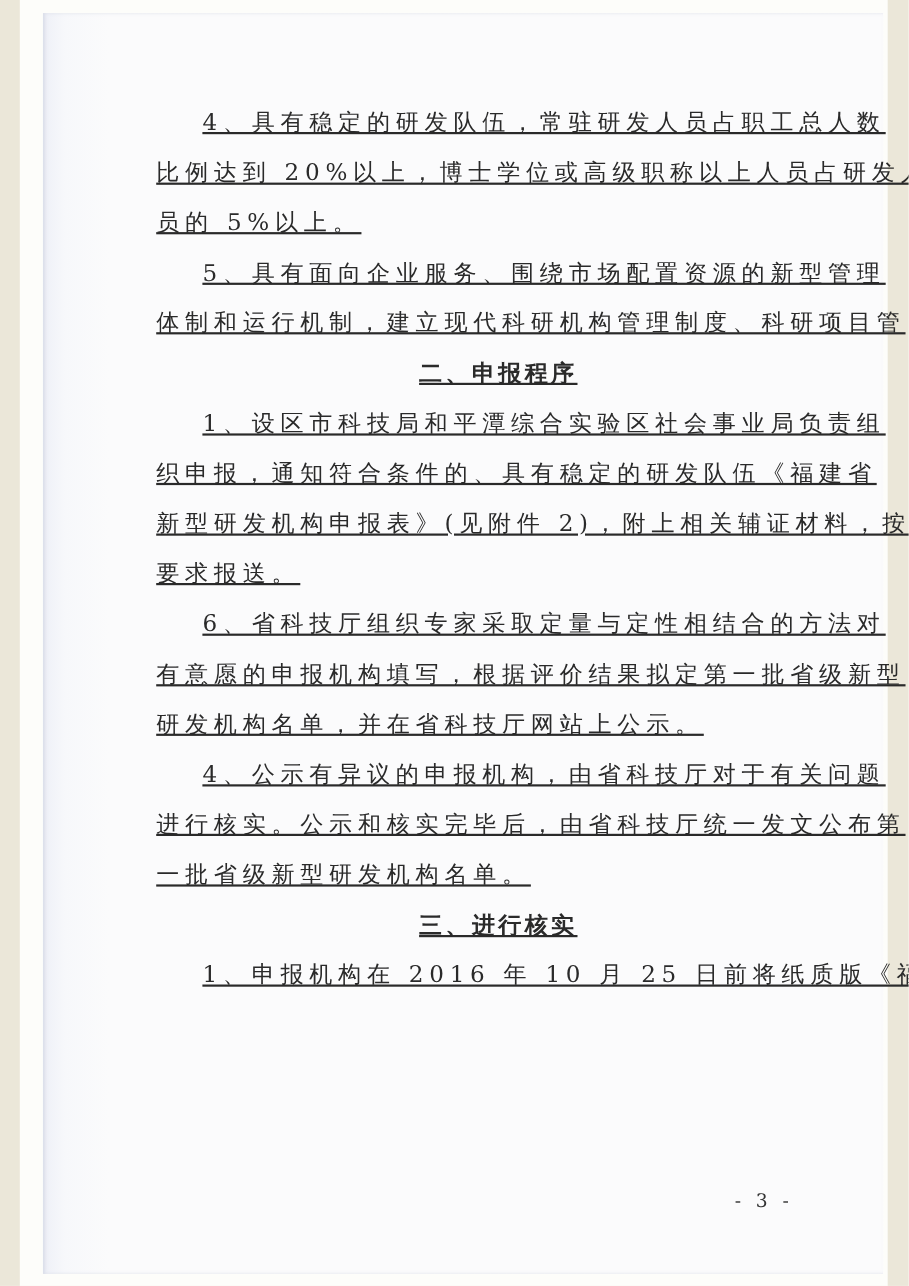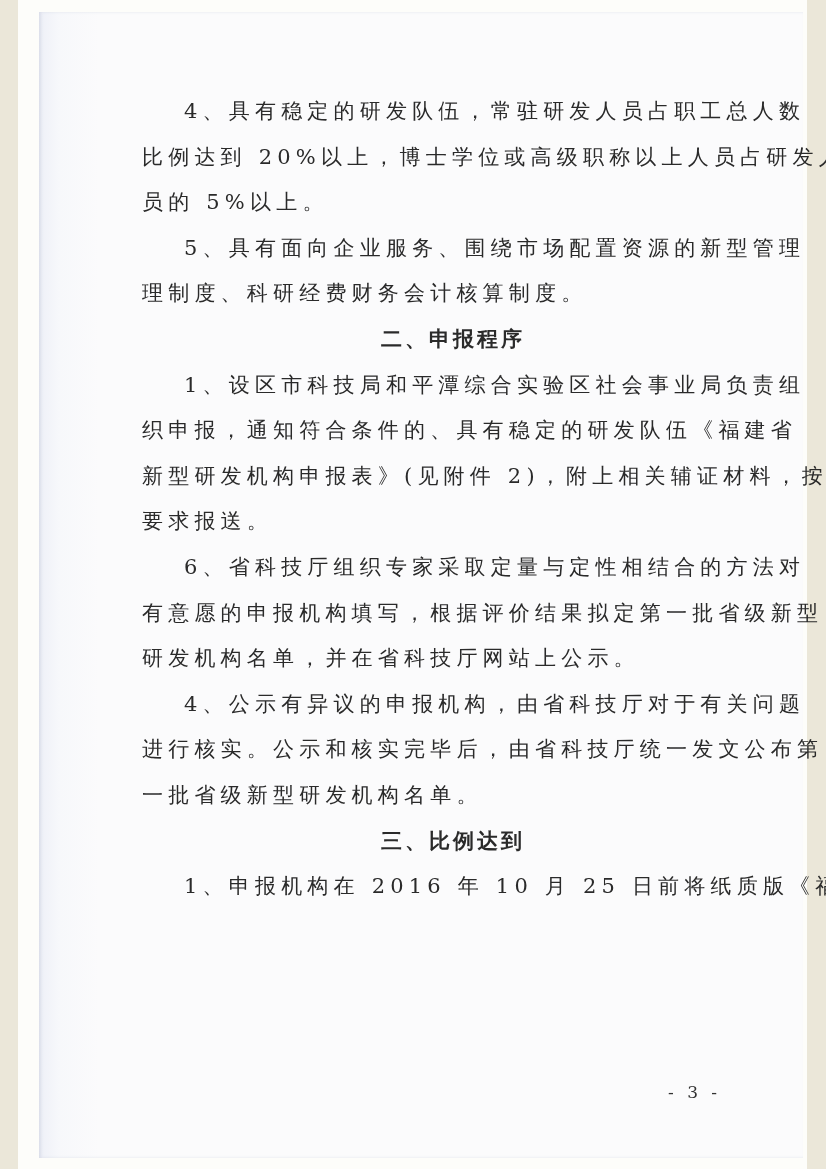--- a/index.html
+++ b/index.html
@@ -19,20 +19,21 @@
     box-shadow: inset 2px 0 3px rgba(180,185,205,0.35);
   }
   .content {
     position: absolute; left: 142px; top: 89px; width: 580px;
     color: #2a2a2a;
   }
   .line {
     height: 45.6px; line-height: 45.6px;
     font-size: 21px; letter-spacing: 5.2px;
     white-space: nowrap;
+    text-decoration: underline;
   }
   .indent { padding-left: 42px; }
   .heading {
     font-family: "DejaVu Sans", "Liberation Sans", sans-serif;
     font-weight: bold; letter-spacing: 3px; text-align: center;
   }
   .page-number {
     position: absolute; left: 668px; top: 1082px;
     font-size: 17px; color: #333; letter-spacing: 4px;
   }
@@ -47,21 +48,21 @@
 <div class="content">
 
   <div>
     <div class="line indent">4、具有稳定的研发队伍，常驻研发人员占职工总人数</div>
     <div class="line">比例达到 20%以上，博士学位或高级职称以上人员占研发人</div>
     <div class="line">员的 5%以上。</div>
   </div>
 
   <div>
     <div class="line indent">5、具有面向企业服务、围绕市场配置资源的新型管理</div>
-    <div class="line">理制度、科研经费财务会计核算制度。</div>
+    <div class="line">体制和运行机制，建立现代科研机构管理制度、科研项目管</div>
   </div>
 
   <div class="line indent heading">二、申报程序</div>
 
   <div>
     <div class="line indent">1、设区市科技局和平潭综合实验区社会事业局负责组</div>
     <div class="line">织申报，通知符合条件的、具有稳定的研发队伍《福建省</div>
     <div class="line">新型研发机构申报表》(见附件 2)，附上相关辅证材料，按</div>
     <div class="line">要求报送。</div>
   </div>
@@ -72,20 +73,20 @@
     <div class="line">有意愿的申报机构填写，根据评价结果拟定第一批省级新型</div>
     <div class="line">研发机构名单，并在省科技厅网站上公示。</div>
   </div>
 
   <div>
     <div class="line indent">4、公示有异议的申报机构，由省科技厅对于有关问题</div>
     <div class="line">进行核实。公示和核实完毕后，由省科技厅统一发文公布第</div>
     <div class="line">一批省级新型研发机构名单。</div>
   </div>
 
-  <div class="line indent heading">三、比例达到</div>
+  <div class="line indent heading">三、进行核实</div>
 
   <div>
     <div class="line indent">1、申报机构在 2016 年 10 月 25 日前将纸质版《福建省</div>
   </div>
 </div>
 
 <div class="page-number">- 3 -</div>
 
 </body></html>

